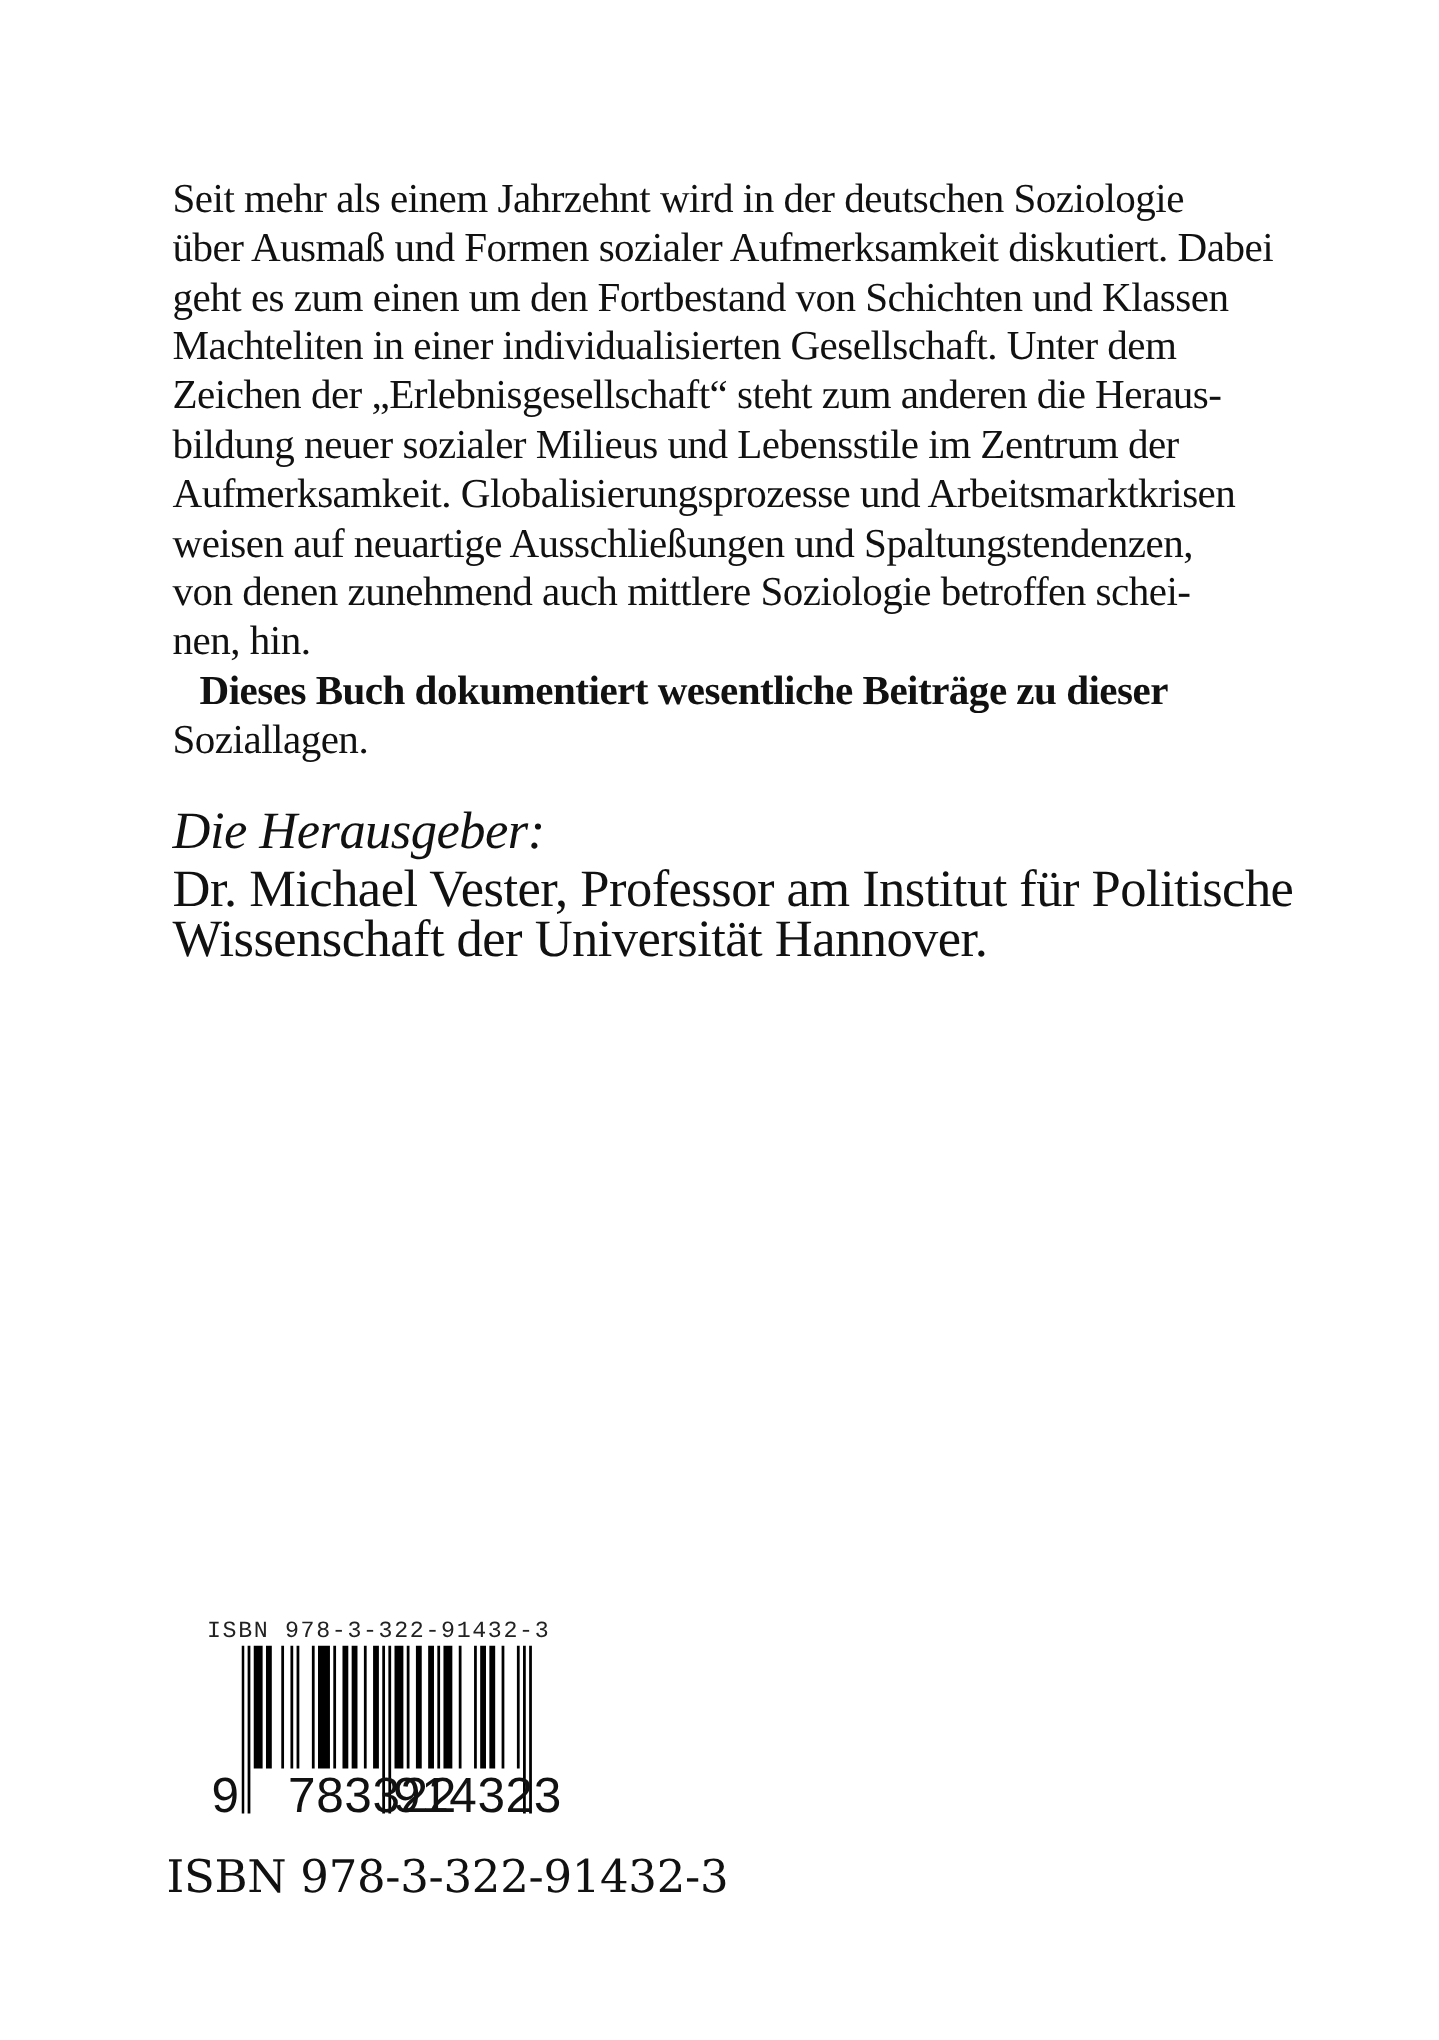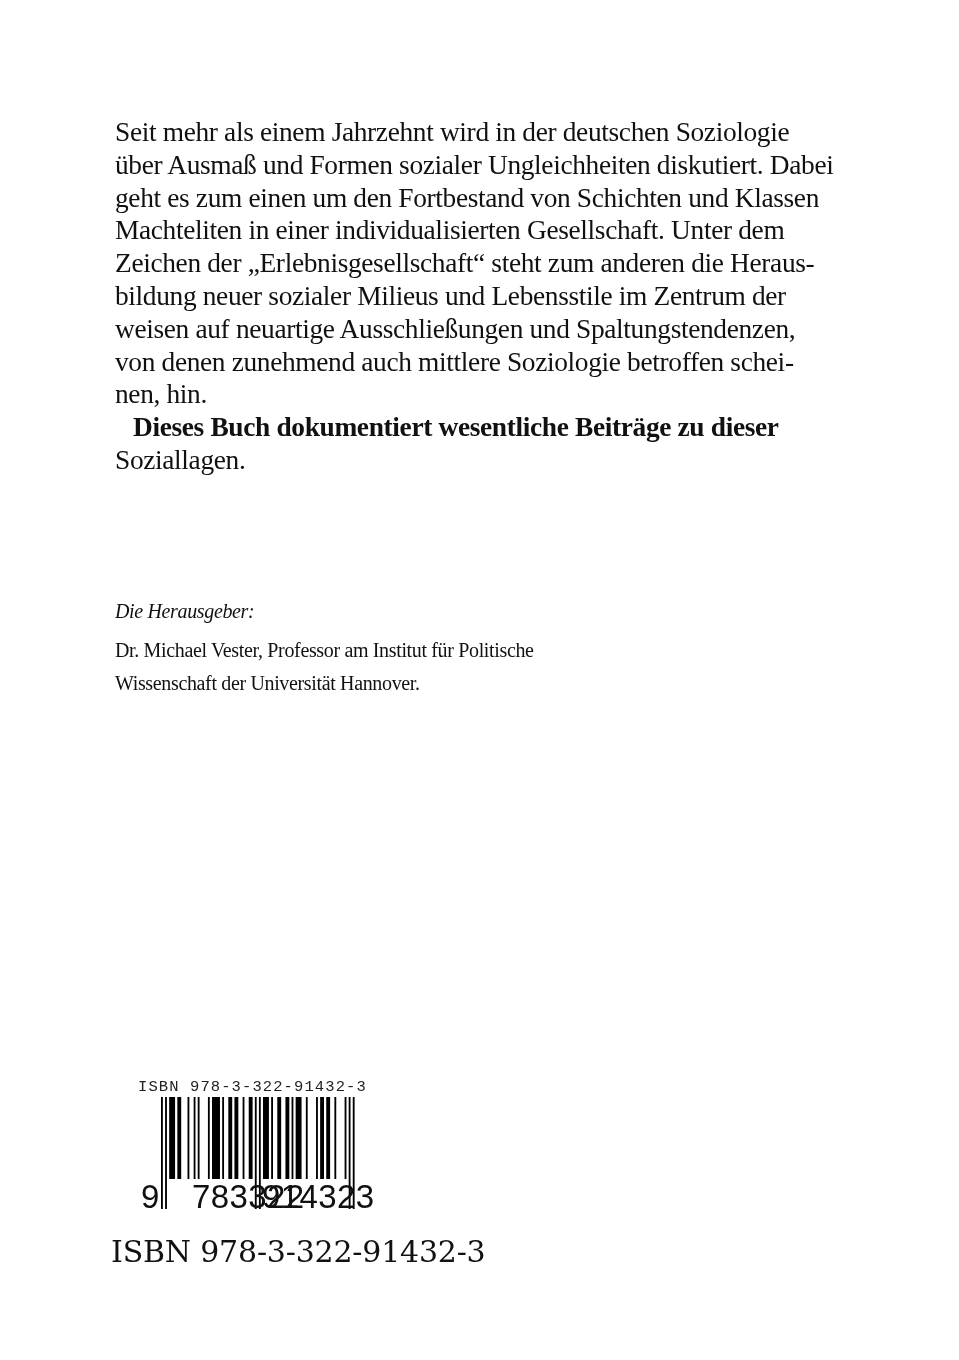--- a/index.html
+++ b/index.html
@@ -7,23 +7,23 @@
   .page { position: absolute; left: 0; top: 0; width: 959px; height: 1360px; background: #fff; color: #111; }
   .blurb {
     position: absolute; left: 115px; top: 116px; width: 740px;
     font-family: "Liberation Serif", "DejaVu Serif", serif;
     font-size: 27.4px; line-height: 32.8px; letter-spacing: -0.35px;
     color: #111;
   }
   .blurb .line { display: block; white-space: nowrap; }
   .blurb .indent { padding-left: 18px; font-weight: bold; }
   .editors {
-    position: absolute; left: 115px; top: 595px; width: 740px;
+    position: absolute; left: 115px; top: 538px; width: 740px;
     font-family: "Liberation Serif", "DejaVu Serif", serif;
-    font-size: 20px; line-height: 32.8px; letter-spacing: -0.35px; color: #111;
+    font-size: 35px; line-height: 32.8px; letter-spacing: -0.35px; color: #111;
   }
   .editors .line { display: block; white-space: nowrap; }
   .editors .heading { font-style: italic; margin-bottom: 0; }
   .editors .gap { height: 6px; }
   .isbn-top {
     position: absolute; left: 138px; top: 1078px;
     font-family: "Liberation Mono", "DejaVu Sans Mono", monospace;
     font-size: 15.5px; letter-spacing: 1.1px; color: #222;
   }
   .barcode { position: absolute; left: 161px; top: 1097px; }
@@ -41,25 +41,26 @@
     font-size: 30px; color: #111; letter-spacing: -0.2px;
   }
 </style>
 </head>
 <body>
 
 <div class="page">
 
   <div class="blurb">
     <span class="line">Seit mehr als einem Jahrzehnt wird in der deutschen Soziologie</span>
-    <span class="line">über Ausmaß und Formen sozialer Ungleichheiten diskutiert. Dabei</span>
+    <span class="line">über Ausmaß und Formen sozialer Aufmerksamkeit diskutiert. Dabei</span>
     <span class="line">geht es zum einen um den Fortbestand von Schichten und Klassen</span>
     <span class="line">Machteliten in einer individualisierten Gesellschaft. Unter dem</span>
     <span class="line">Zeichen der „Erlebnisgesellschaft“ steht zum anderen die Heraus-</span>
     <span class="line">bildung neuer sozialer Milieus und Lebensstile im Zentrum der</span>
+    <span class="line">Aufmerksamkeit. Globalisierungsprozesse und Arbeitsmarktkrisen</span>
     <span class="line">weisen auf neuartige Ausschließungen und Spaltungstendenzen,</span>
     <span class="line">von denen zunehmend auch mittlere Soziologie betroffen schei-</span>
     <span class="line">nen, hin.</span>
     <span class="line indent">Dieses Buch dokumentiert wesentliche Beiträge zu dieser</span>
     <span class="line">Soziallagen.</span>
   </div>
 
   <div class="editors">
     <span class="line heading">Die Herausgeber:</span>
     <div class="gap"></div>

